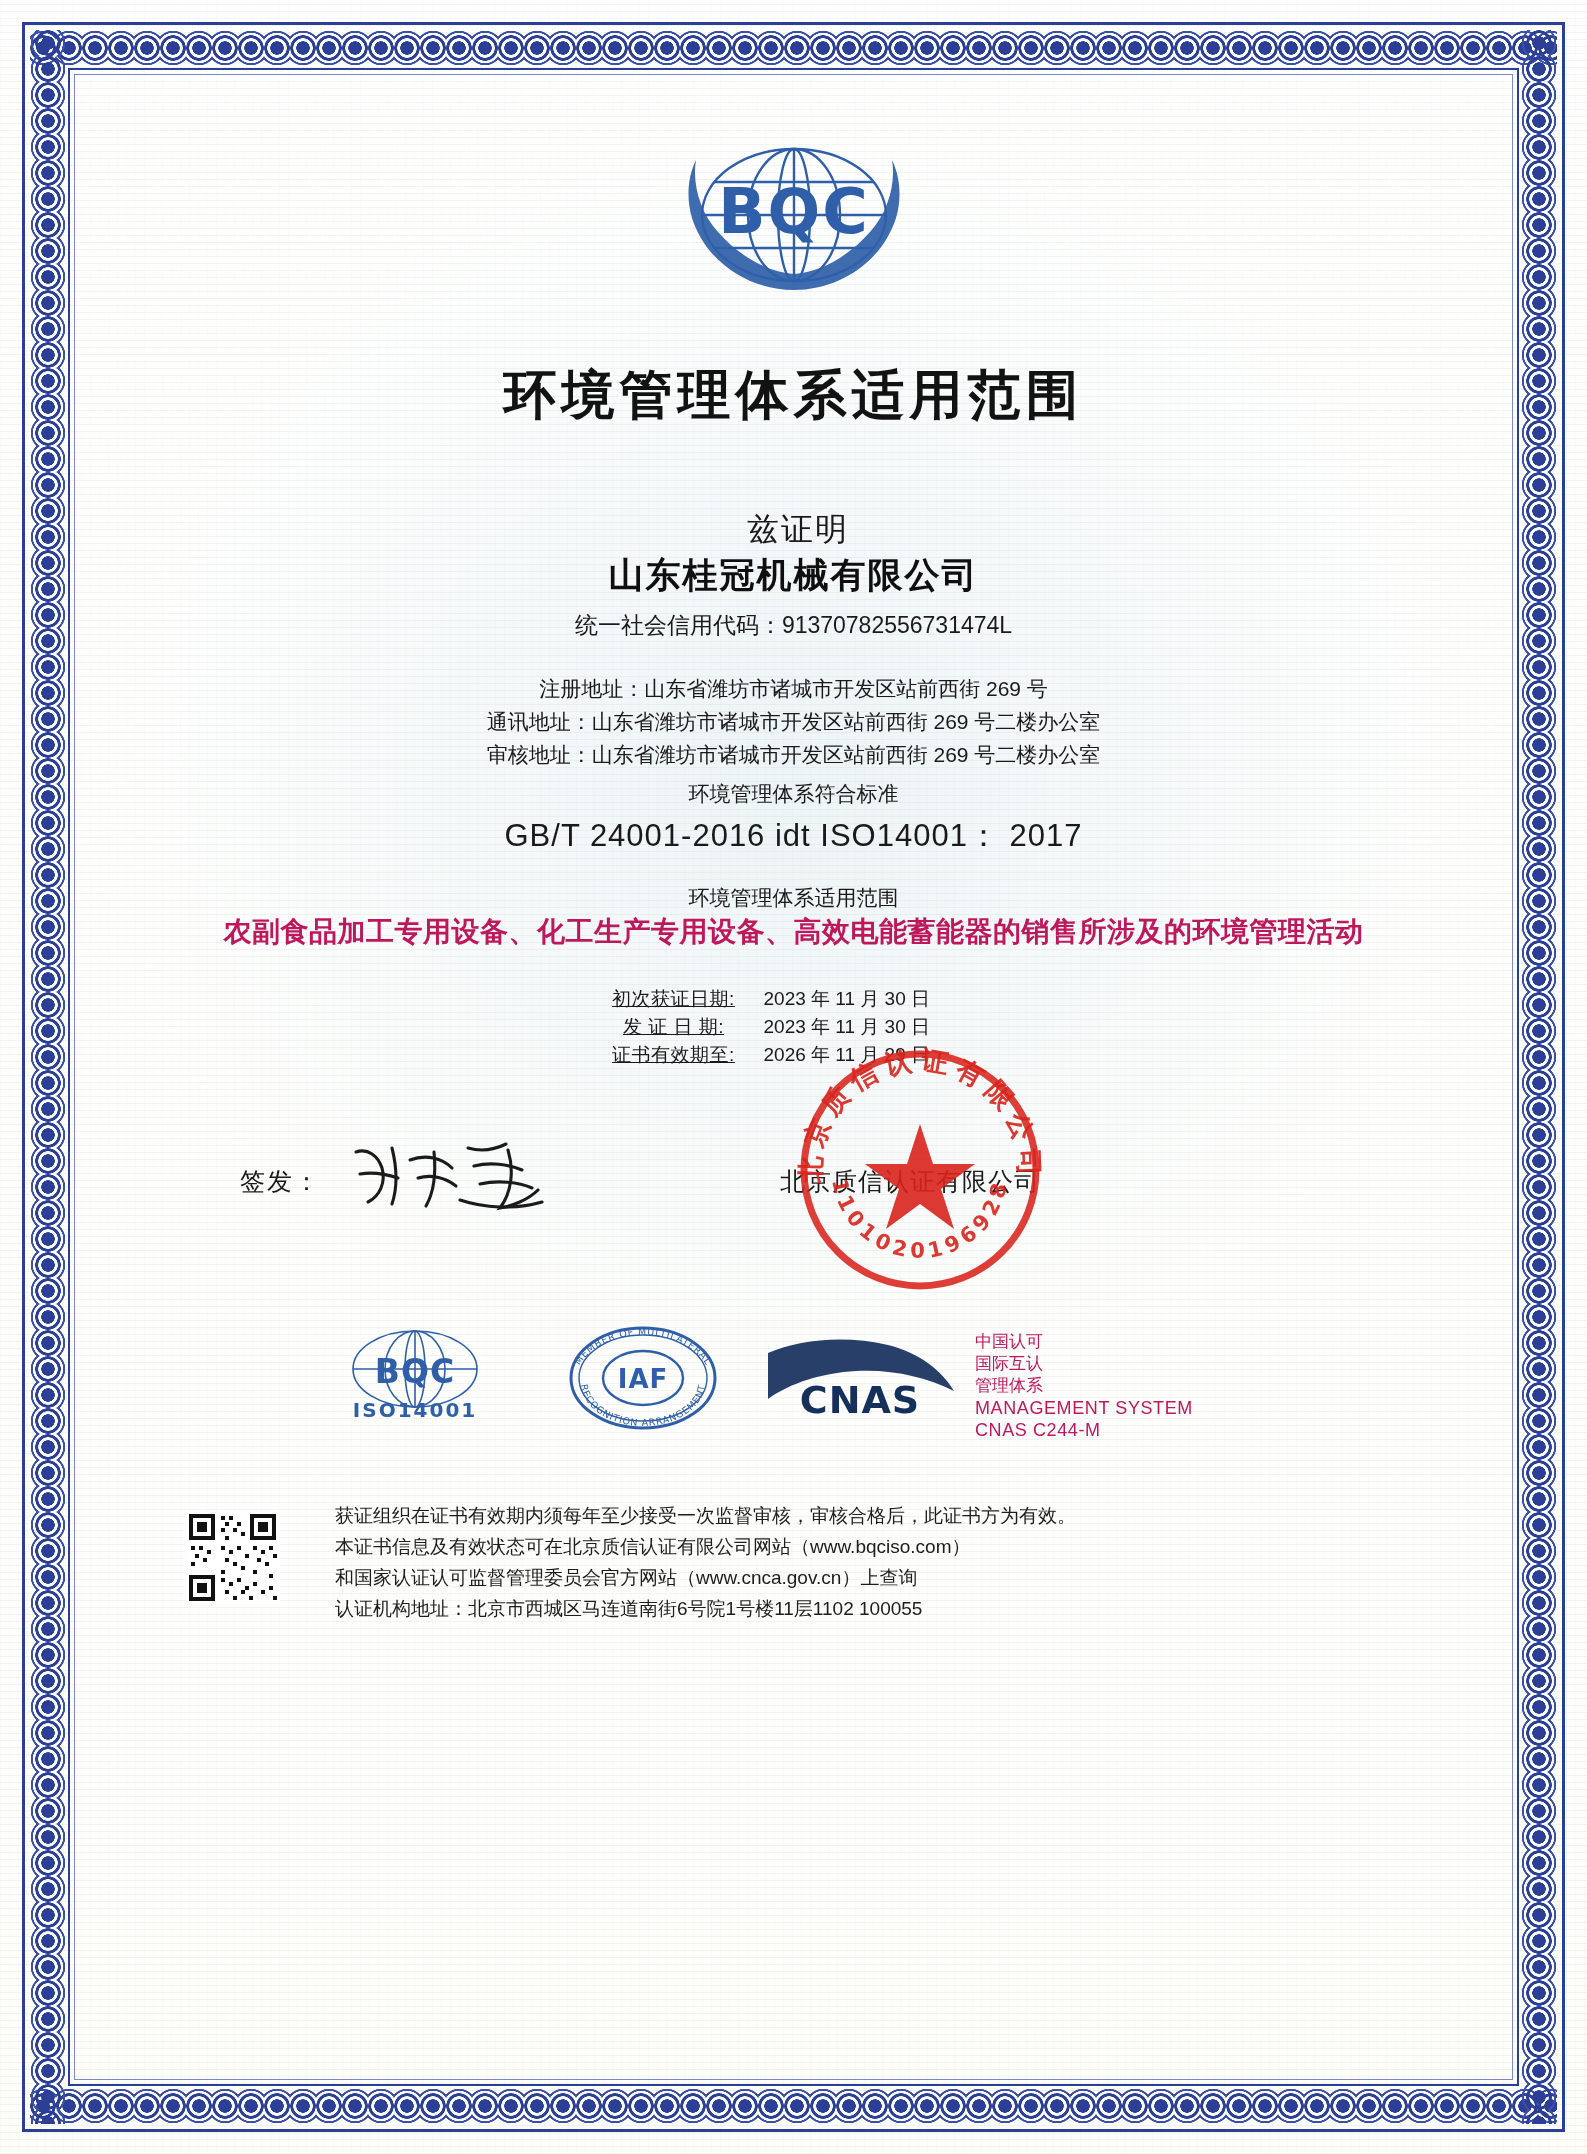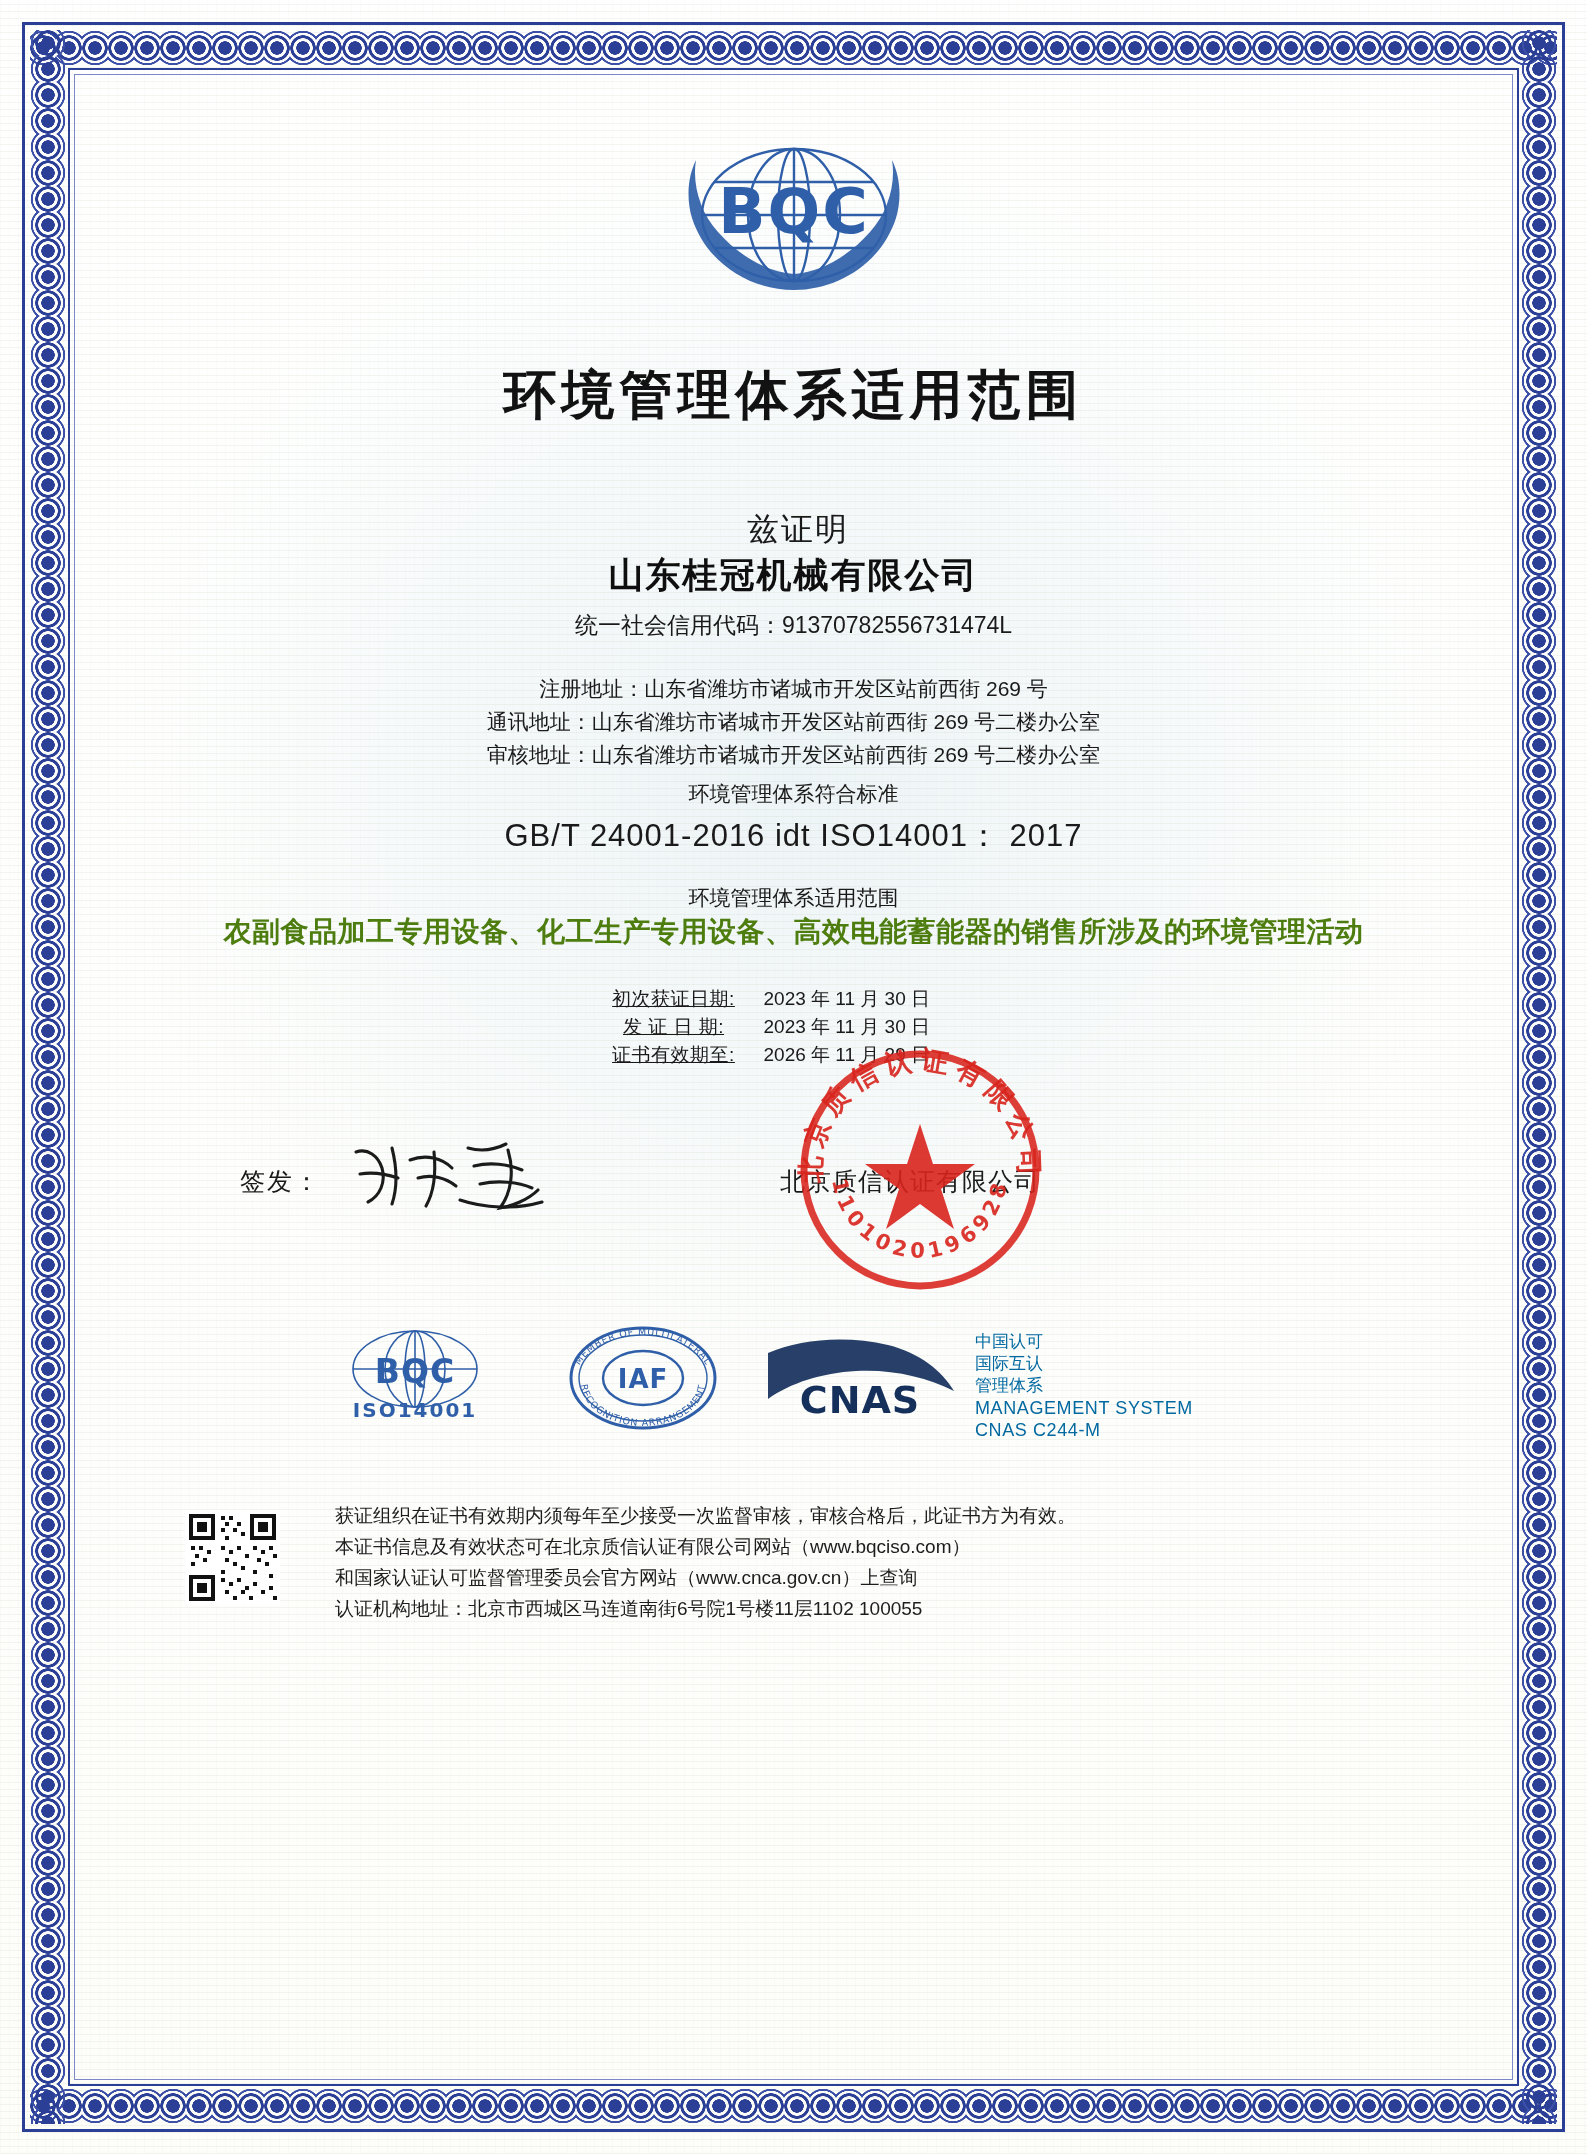--- a/index.html
+++ b/index.html
@@ -160,21 +160,21 @@
     font-size: 21px;
     margin-top: 16px;
   }
   .scope-value {
     position: absolute;
     top: 833px;
     left: 0; right: 0;
     font-size: 28px;
     font-weight: 700;
     letter-spacing: 0.5px;
-    color: #4d7c0f;
+    color: #be185d;
   }
 
   .dates {
     position: absolute;
     top: 905px;
     left: 0; right: 0;
     font-size: 19px;
     line-height: 28px;
   }
   .dates .row {
@@ -236,21 +236,21 @@
   .mark-bqc { position: absolute; left: 0; top: 0; width: 190px; height: 106px; }
   .mark-iaf { position: absolute; left: 235px; top: 0; width: 175px; height: 106px; }
   .mark-cnas { position: absolute; left: 440px; top: 8px; width: 200px; height: 92px; }
   .cnas-text {
     position: absolute;
     left: 655px;
     top: 6px;
     text-align: left;
     font-size: 17px;
     line-height: 22px;
-    color: #0369a1;
+    color: #be185d;
   }
   .cnas-text .en { font-size: 18px; letter-spacing: 0.6px; }
 
   
   .footer {
     position: absolute;
     left: 255px;
     top: 1420px;
     width: 1010px;
     text-align: left;

